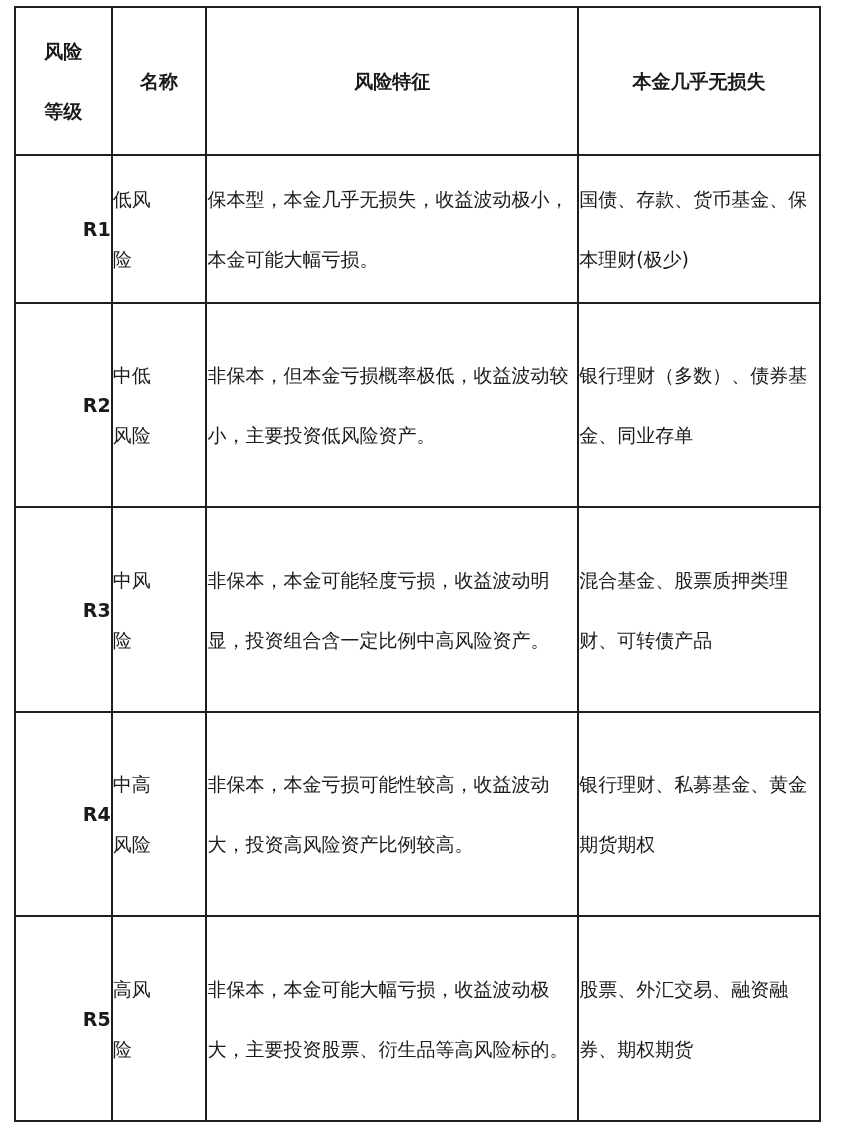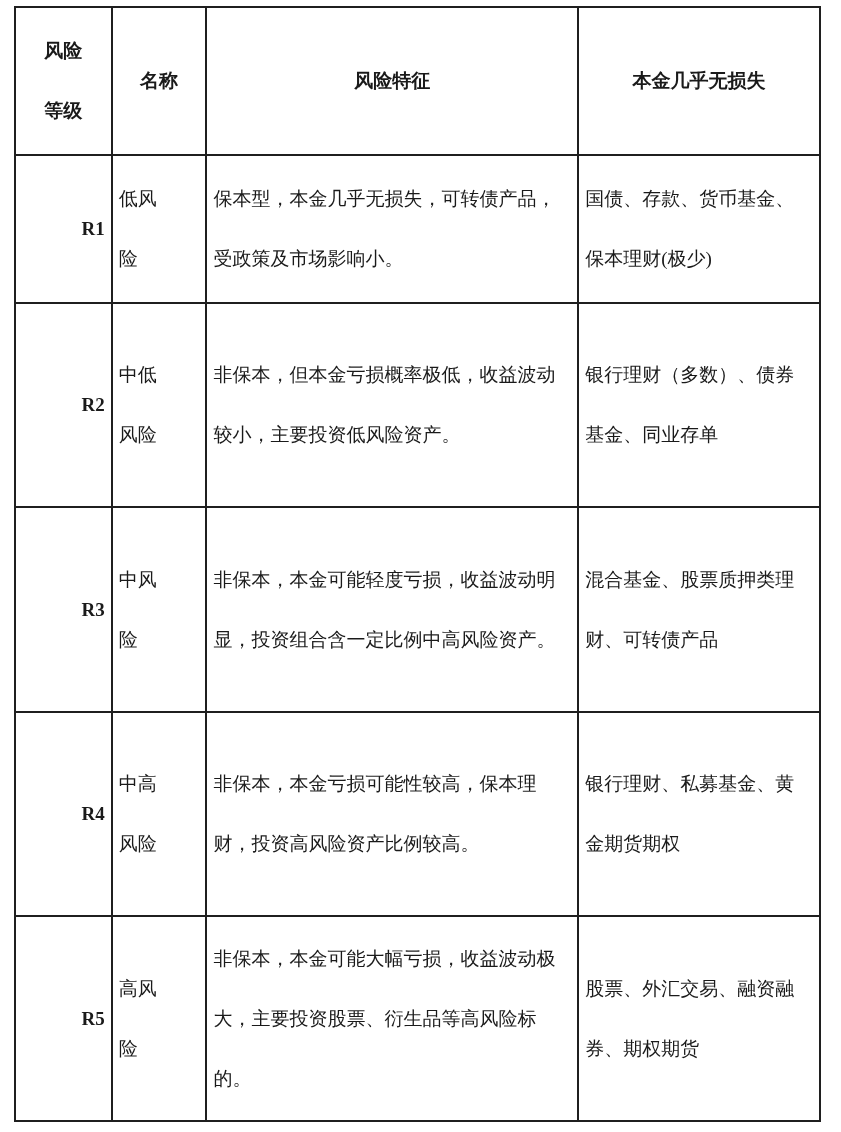--- a/index.html
+++ b/index.html
@@ -6,24 +6,23 @@
   body { width: 841px; height: 1132px; position: relative; overflow: hidden;
          font-family: "DejaVu Sans", "Liberation Sans", sans-serif; color: #1a1a1a; }
   table.risk-table {
     position: absolute; left: 14px; top: 6px;
     border-collapse: collapse; table-layout: fixed;
     width: 807px;
   }
   table.risk-table td, table.risk-table th {
     border: 2px solid #1f1f1f;
     vertical-align: middle;
-    padding: 6px;
+    padding: 0;
     font-size: 19px;
     line-height: 60px;
-    font-family: Liberation Serif, serif;
   }
   th { font-weight: bold; text-align: center; }
   .col-level { width: 96px; }
   .col-name { width: 94px; }
   .col-feature { width: 369px; }
   .col-example { width: 240px; }
   tr.header-row { height: 148px; }
   th.level-head { line-height: 60px; }
   td.level { font-weight: bold; font-size: 19px; padding-left: 22px; text-align: right; }
   td.name { padding-left: 24px; padding-right: 24px; }
@@ -51,21 +50,21 @@
     <th>风险特征</th>
     <th>本金几乎无损失</th>
   </tr>
 
   <tr style="height:148px">
     <td class="level">R1</td>
     <td class="name">
           <span class="cell-text">低风险</span>
         </td>
     <td class="feature">
-          <span class="cell-text">保本型，本金几乎无损失，可转债产品，受政策及市场影响小。</span>
+          <span class="cell-text">保本型，本金几乎无损失，收益波动极小，本金可能大幅亏损。</span>
         </td>
     <td class="example">
           <span class="cell-text">国债、存款、货币基金、保本理财(极少)</span>
         </td>
   </tr>
 
   <tr style="height:204px">
     <td class="level">R2</td>
     <td class="name">
           <span class="cell-text">中低风险</span>
@@ -90,21 +89,21 @@
           <span class="cell-text">混合基金、股票质押类理财、可转债产品</span>
         </td>
   </tr>
 
   <tr style="height:204px">
     <td class="level">R4</td>
     <td class="name">
           <span class="cell-text">中高风险</span>
         </td>
     <td class="feature">
-          <span class="cell-text">非保本，本金亏损可能性较高，保本理财，投资高风险资产比例较高。</span>
+          <span class="cell-text">非保本，本金亏损可能性较高，收益波动大，投资高风险资产比例较高。</span>
         </td>
     <td class="example">
           <span class="cell-text">银行理财、私募基金、黄金期货期权</span>
         </td>
   </tr>
 
   <tr style="height:205px">
     <td class="level">R5</td>
     <td class="name">
           <span class="cell-text">高风险</span>

